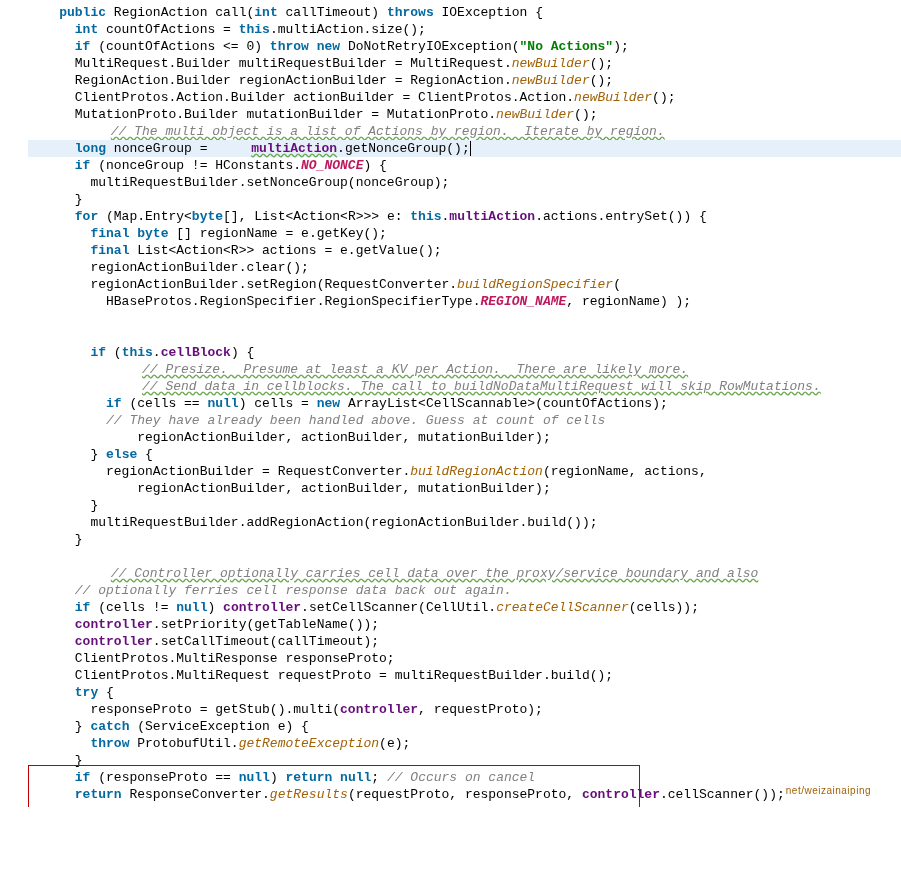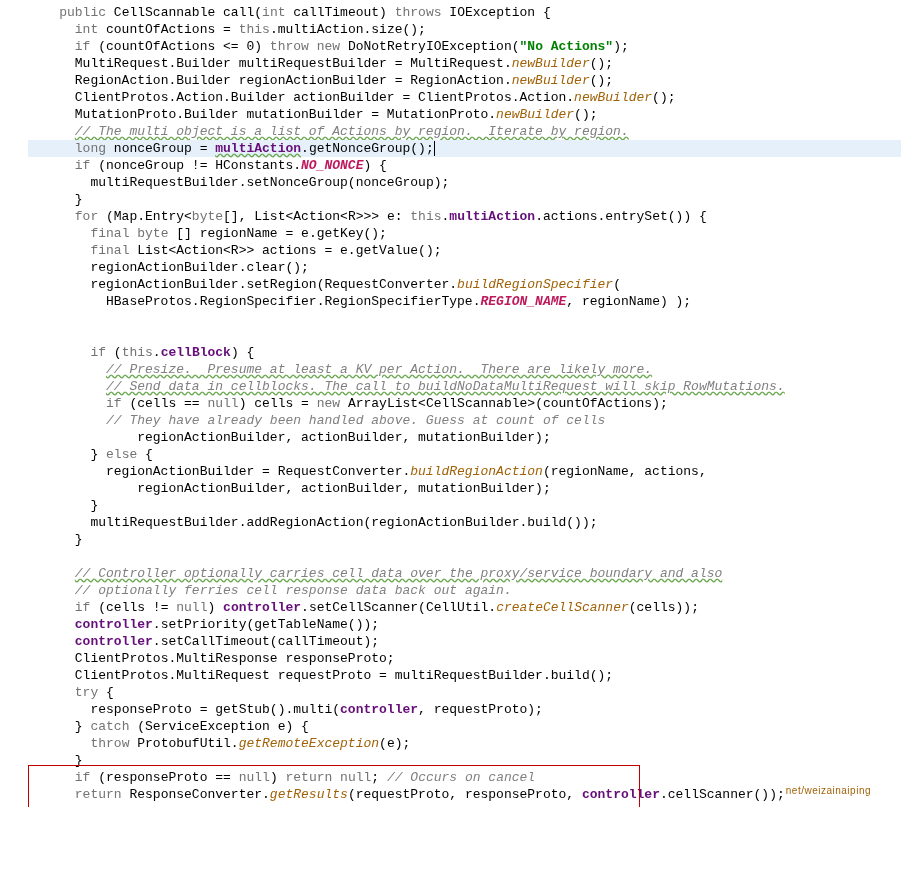--- a/index.html
+++ b/index.html
@@ -16,28 +16,29 @@
   position: relative;
   padding: 4px 0 4px 28px;
 }
 .line {
   white-space: pre;
   position: relative;
 }
 .line.highlighted {
   background: #e6f0fa;
 }
-.kw { color: #737373; font-weight: normal; }
+.kw { color: #0369a1; font-weight: bold; }
 .static-method { color: #a16207; font-style: italic; }
 .static-field { color: #be185d; font-style: italic; font-weight: bold; }
 .field { color: #660e7a; font-weight: bold; }
 .string { color: #008000; font-weight: bold; }
 .comment { color: #808080; font-style: italic; }
 .wavy {
   text-decoration: underline wavy #6aa84f;
+  margin-left: 36px;
 }
 .red-box {
   position: absolute;
   border: 1px solid #c00000;
   left: 28px;
   width: 610px;
   height: 68px;
   pointer-events: none;
 }
 .watermark {
@@ -54,21 +55,21 @@
   width: 1px;
   height: 15px;
   background: #000;
   vertical-align: text-bottom;
 }
 </style>
 </head>
 <body>
 
 <div class="editor">
-<div class="line">    <span class="kw">public</span><span> CellScannable </span><span>call</span><span>(</span><span class="kw">int</span><span> callTimeout) </span><span class="kw">throws</span><span> IOException {</span></div>
+<div class="line">    <span class="kw">public</span><span> RegionAction </span><span>call</span><span>(</span><span class="kw">int</span><span> callTimeout) </span><span class="kw">throws</span><span> IOException {</span></div>
 <div class="line">      <span class="kw">int</span><span> countOfActions = </span><span class="kw">this</span><span>.multiAction.size();</span></div>
 <div class="line">      <span class="kw">if</span><span> (countOfActions &lt;= 0) </span><span class="kw">throw</span><span class="kw"> new</span><span> DoNotRetryIOException(</span><span class="string">"No Actions"</span><span>);</span></div>
 <div class="line">      <span>MultiRequest.Builder multiRequestBuilder = MultiRequest.</span><span class="static-method">newBuilder</span><span>();</span></div>
 <div class="line">      <span>RegionAction.Builder regionActionBuilder = RegionAction.</span><span class="static-method">newBuilder</span><span>();</span></div>
 <div class="line">      <span>ClientProtos.Action.Builder actionBuilder = ClientProtos.Action.</span><span class="static-method">newBuilder</span><span>();</span></div>
 <div class="line">      <span>MutationProto.Builder mutationBuilder = MutationProto.</span><span class="static-method">newBuilder</span><span>();</span></div>
 <div class="line">      <span class="comment wavy">// The multi object is a list of Actions by region.  Iterate by region.</span></div>
 <div class="line highlighted">      <span class="kw">long</span><span> nonceGroup = </span><span class="field wavy">multiAction</span><span>.getNonceGroup();</span><span class="cursor"></span></div>
 <div class="line">      <span class="kw">if</span><span> (nonceGroup != HConstants.</span><span class="static-field">NO_NONCE</span><span>) {</span></div>
 <div class="line">        <span>multiRequestBuilder.setNonceGroup(nonceGroup);</span></div>

